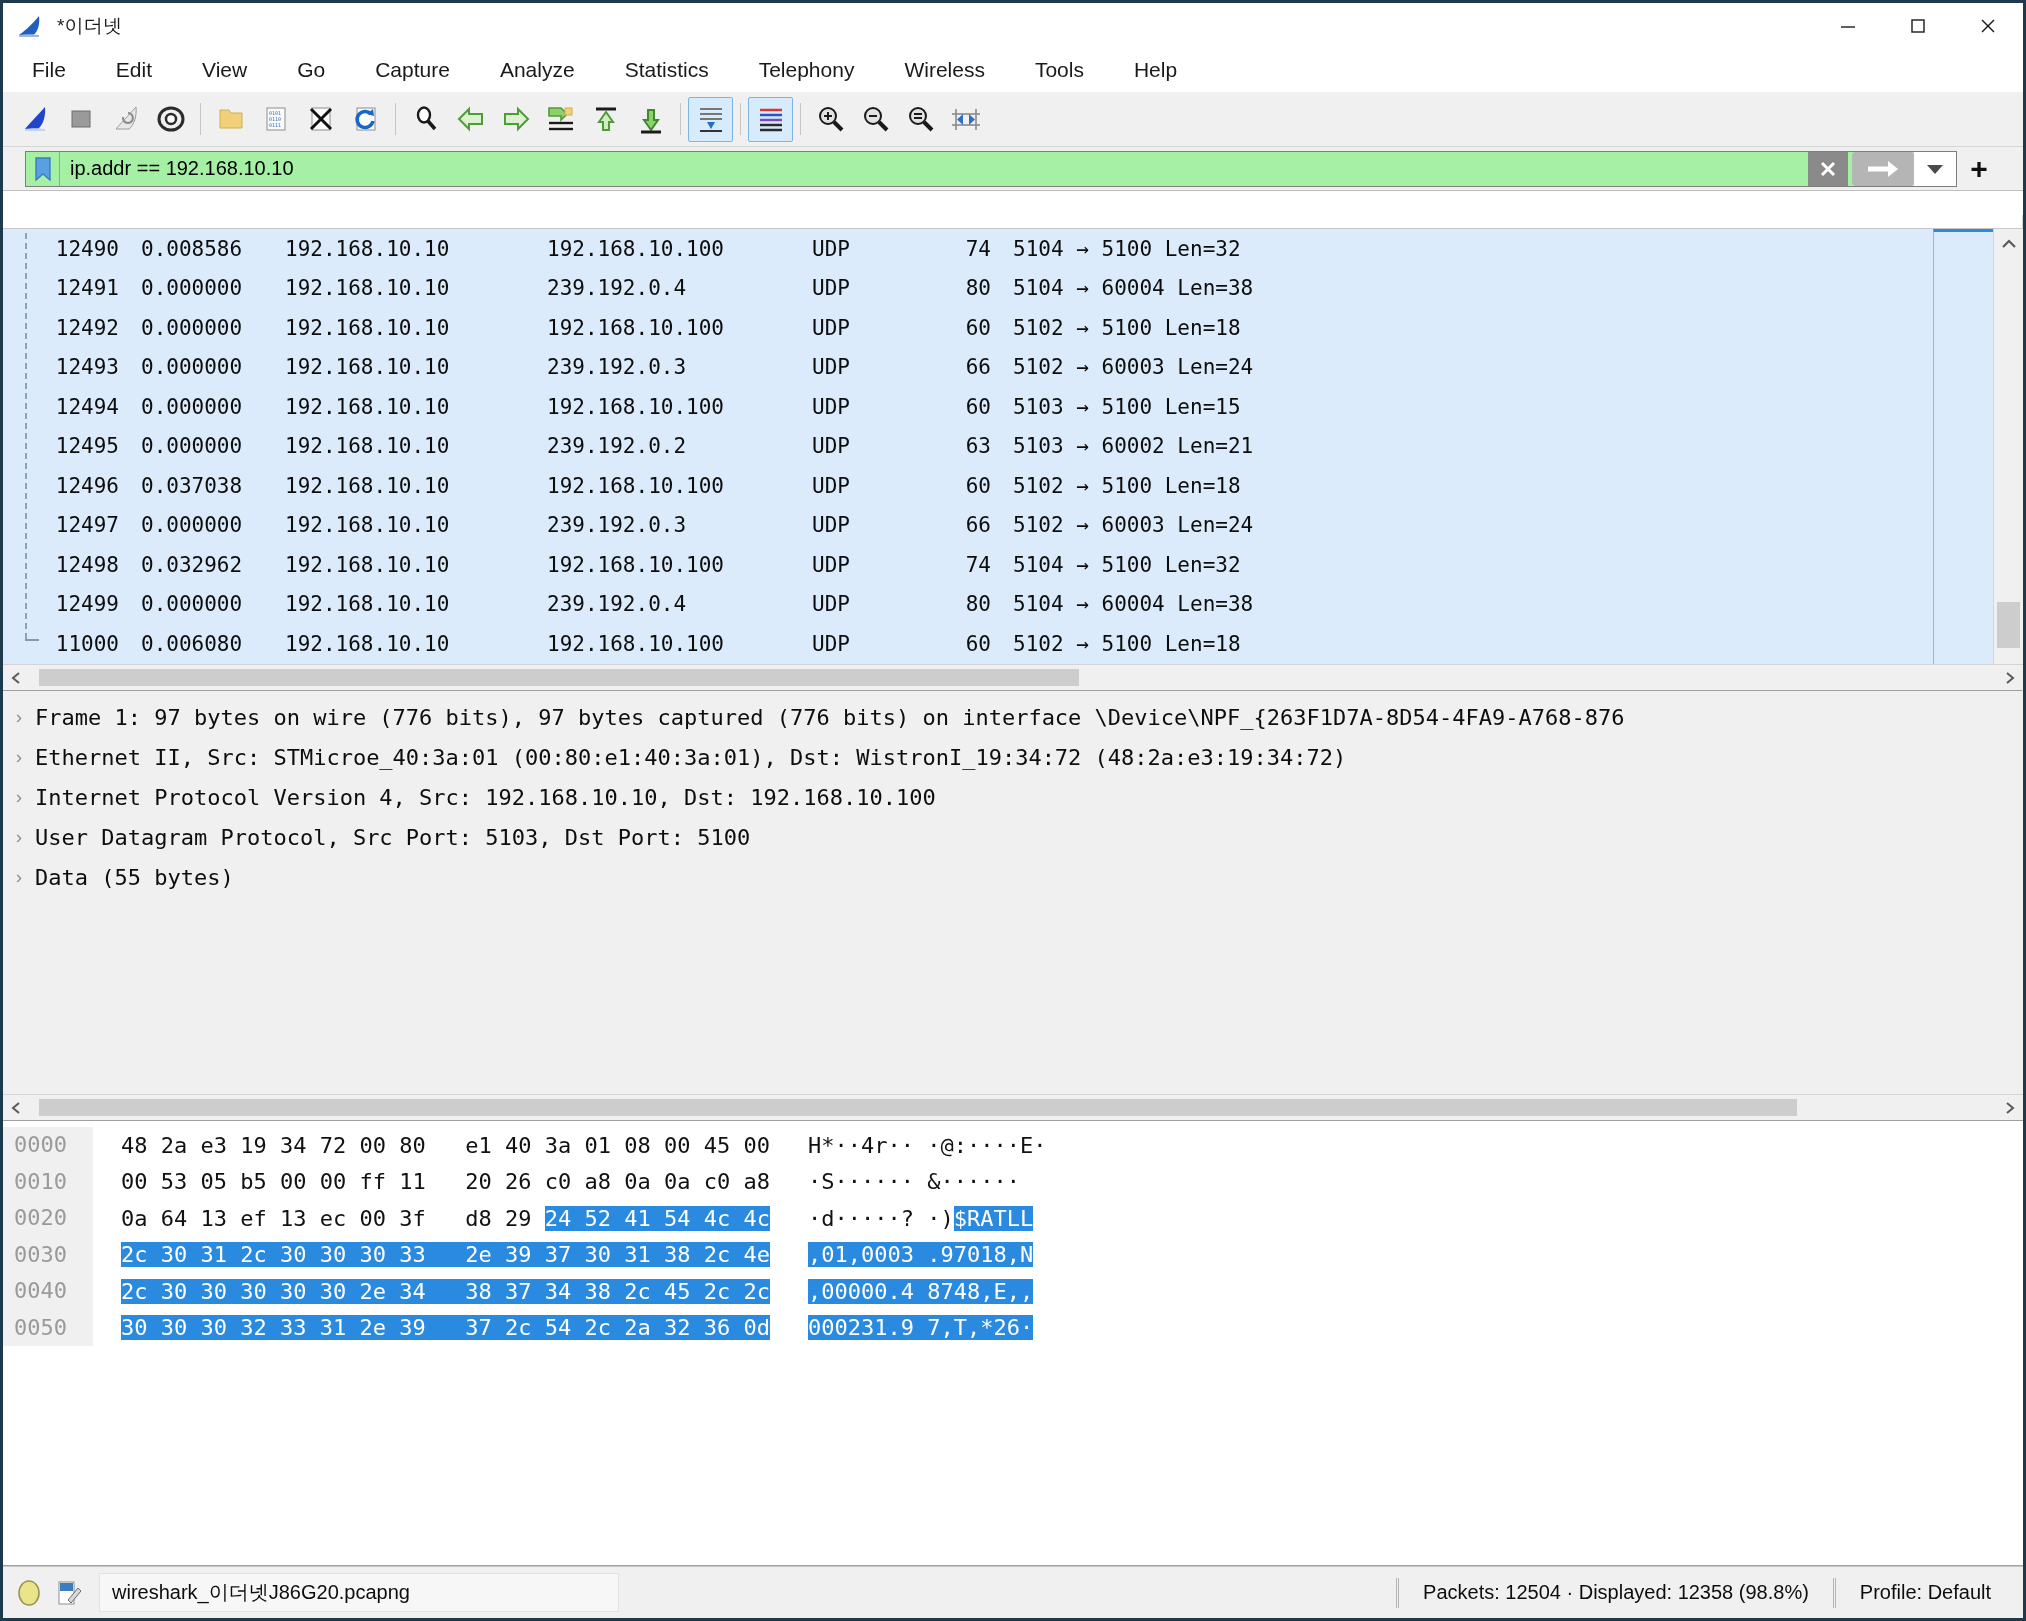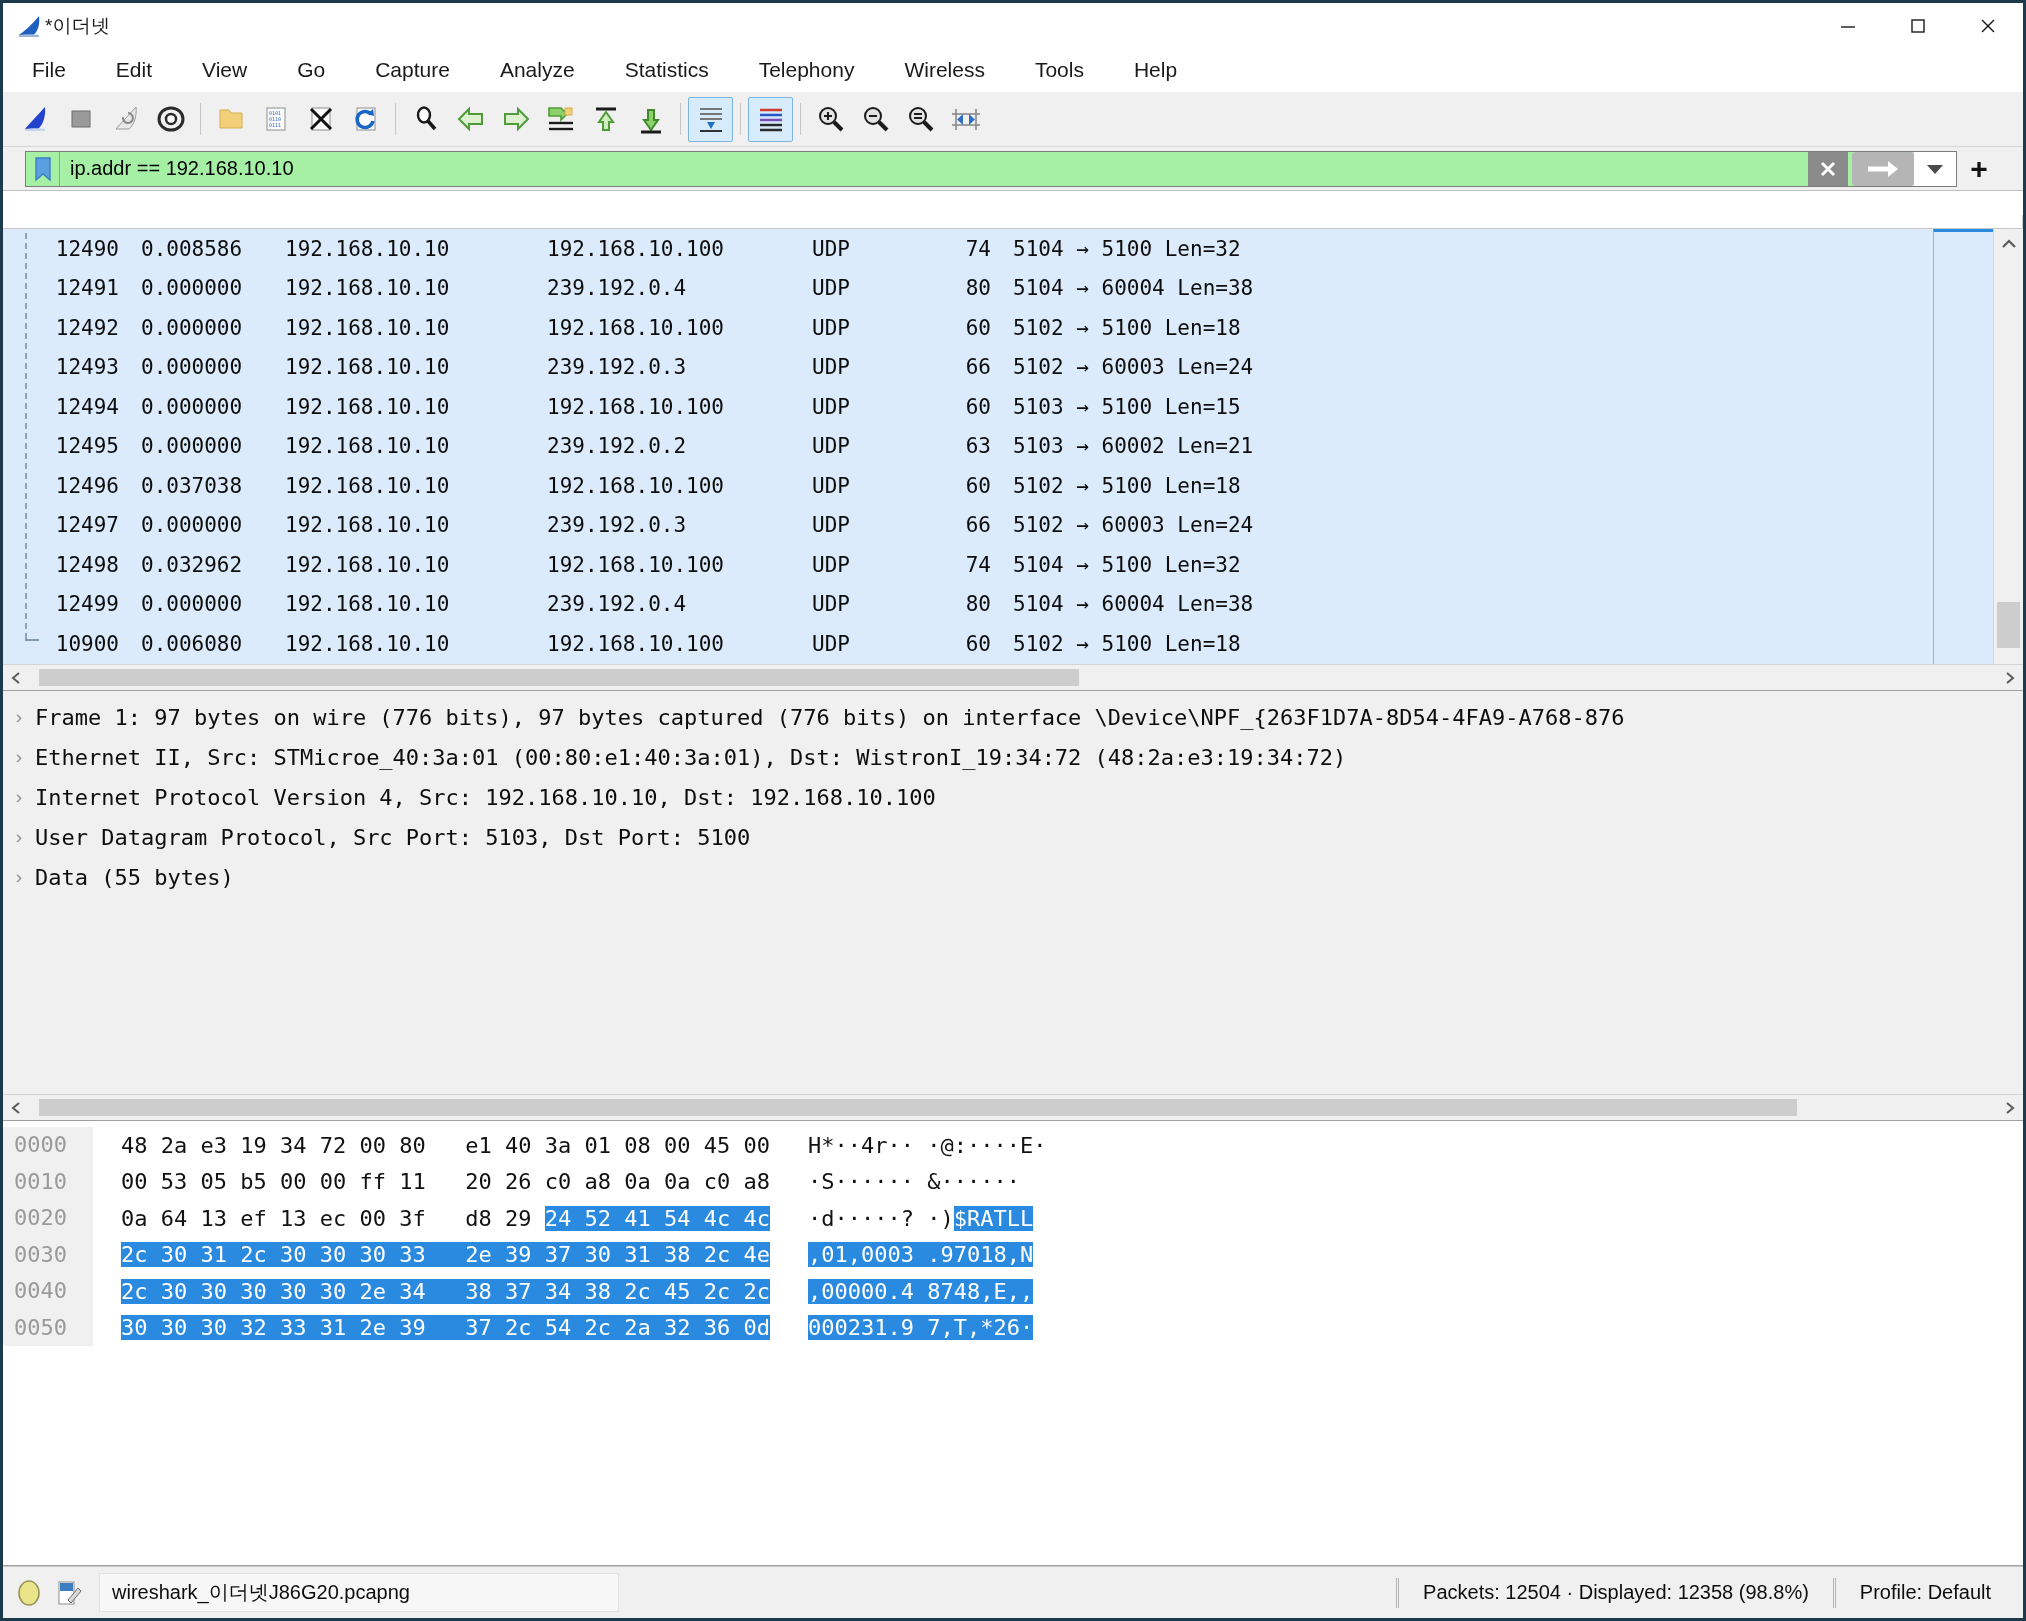--- a/index.html
+++ b/index.html
@@ -17,21 +17,21 @@
     background: #ffffff;
   }
 
   
   .titlebar {
     height: 45px; min-height: 45px;
     display: flex; align-items: center;
     background: #ffffff;
     position: relative;
   }
-  .title-left { display: flex; align-items: center; padding-left: 14px; gap: 2px; }
+  .title-left { display: flex; align-items: center; padding-left: 14px; gap: 14px; }
   .shark-fin { width: 26px; height: 24px; position: relative; }
   .shark-fin svg { display:block; }
   .title-text { font-size: 19px; color: #1a1a1a; letter-spacing: 0.2px; }
   .win-controls { position: absolute; right: 0; top: 0; height: 45px; display: flex; }
   .win-btn {
     width: 70px; height: 45px;
     display: flex; align-items: center; justify-content: center;
   }
   .win-btn svg { display:block; }
 
@@ -673,21 +673,21 @@
           <div class="c c-no">12499</div>
           <div class="c c-time">0.000000</div>
           <div class="c c-src">192.168.10.10</div>
           <div class="c c-dst">239.192.0.4</div>
           <div class="c c-proto">UDP</div>
           <div class="c c-len">80</div>
           <div class="c c-info">5104 → 60004 Len=38</div>
         </div>
         <div class="prow">
           <div class="c c-marker"></div>
-          <div class="c c-no">10900</div>
+          <div class="c c-no">11000</div>
           <div class="c c-time">0.006080</div>
           <div class="c c-src">192.168.10.10</div>
           <div class="c c-dst">192.168.10.100</div>
           <div class="c c-proto">UDP</div>
           <div class="c c-len">60</div>
           <div class="c c-info">5102 → 5100 Len=18</div>
         </div>
         <div class="prow">
           <div class="c c-marker"></div>
         </div>

